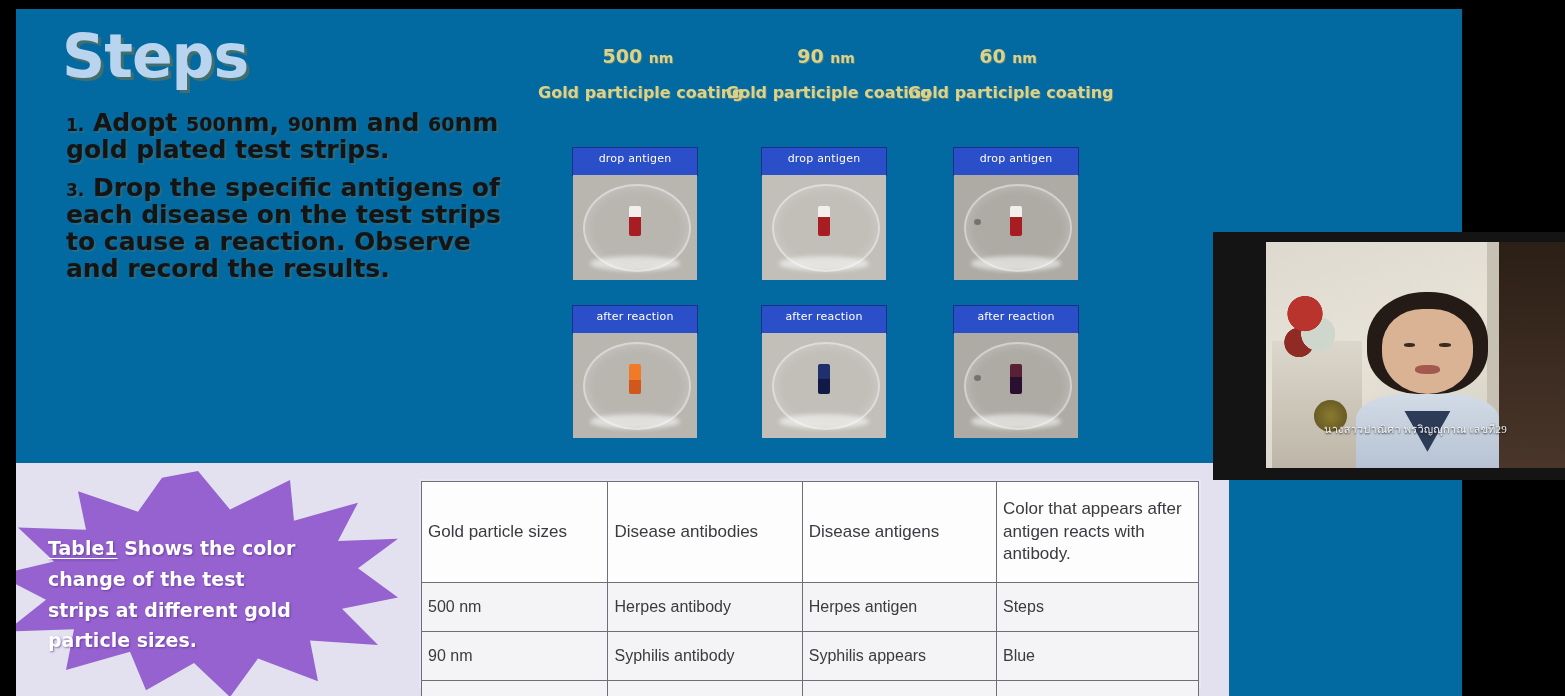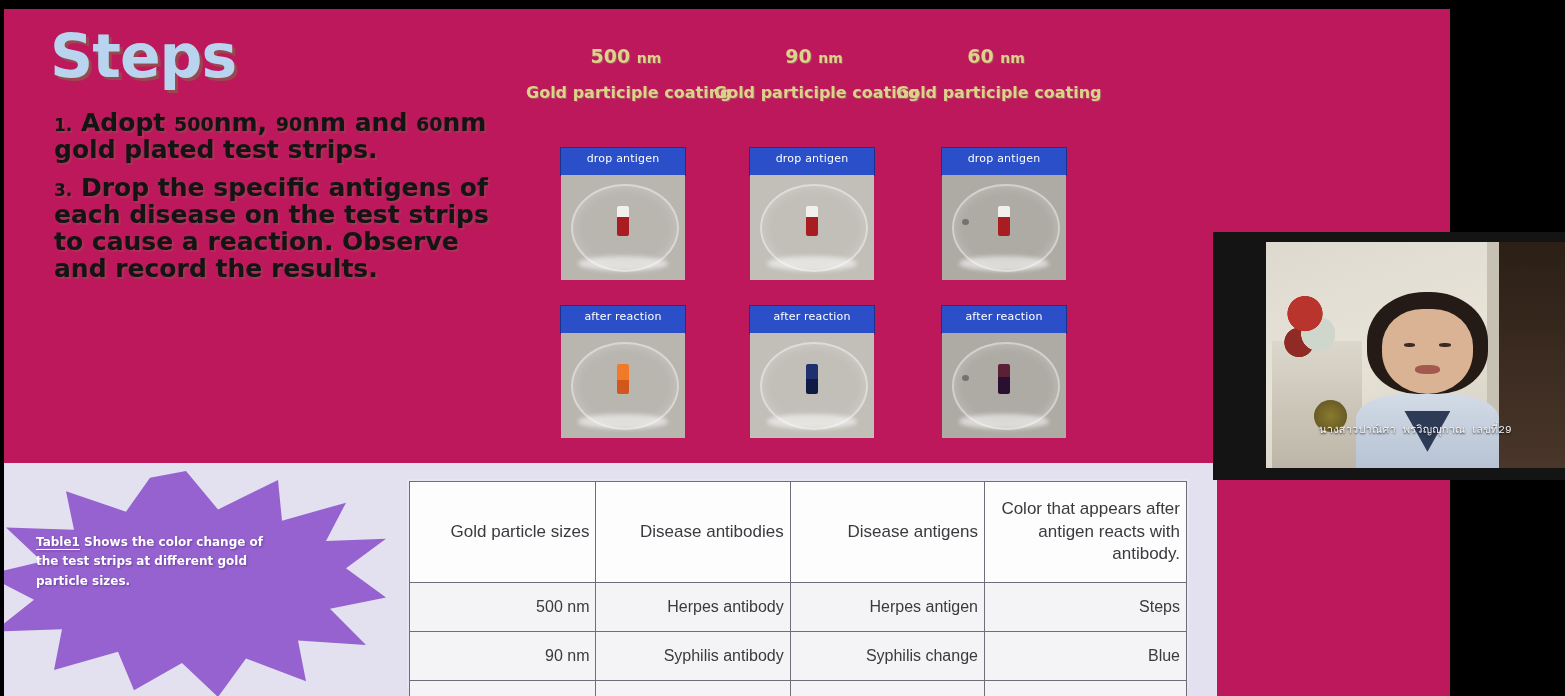--- a/index.html
+++ b/index.html
@@ -1,20 +1,20 @@
 <!DOCTYPE html>
 <html><head>
 <meta charset="utf-8">
 <style>
   html,body{margin:0;padding:0;background:#000;}
   body{width:1565px;height:696px;overflow:hidden;font-family:"Liberation Sans",sans-serif;}
   #root{position:relative;width:1565px;height:696px;background:#000;}
 
   
-  #slide{position:absolute;left:4px;top:9px;width:1446px;height:687px;background:#be185d;overflow:hidden;}
+  #slide{position:absolute;left:16px;top:9px;width:1446px;height:687px;background:#0369a1;overflow:hidden;}
   #slide-lower{position:absolute;left:0;top:454px;width:1213px;height:233px;background:#e3e0f0;}
 
   
   #steps-title{position:absolute;left:46px;top:12px;font-size:60px;font-weight:bold;
     color:#b9d4ef;letter-spacing:-1px;font-family:"DejaVu Sans",sans-serif;
     text-shadow:3px 3px 0 rgba(120,115,70,.55);}
 
   
   #steps-body{position:absolute;left:50px;top:100px;width:450px;color:#141414;
     font-family:"DejaVu Sans",sans-serif;font-weight:bold;}
@@ -53,30 +53,30 @@
   .speck{position:absolute;width:7px;height:6px;border-radius:50%;background:rgba(60,58,55,.5);}
 
   
   #burst{position:absolute;left:-18px;top:462px;width:400px;height:226px;}
   #burst .shape{position:absolute;inset:0;background:#9562cf;
     clip-path:polygon(50% 0%,58% 17%,73% 4%,74% 22%,90% 14%,85% 31%,100% 30%,90% 43%,
       100% 56%,86% 61%,95% 77%,78% 75%,80% 93%,65% 83%,58% 100%,49% 85%,37% 97%,
       33% 80%,17% 88%,19% 70%,2% 71%,12% 57%,0% 46%,14% 40%,5% 25%,22% 26%,20% 9%,
       35% 18%,41% 3%);}
   #burst .txt{position:absolute;left:50px;top:62px;width:250px;color:#fff;
-    font-family:"DejaVu Sans",sans-serif;font-weight:bold;font-size:12px;line-height:1.62;
+    font-family:"DejaVu Sans",sans-serif;font-weight:bold;font-size:19px;line-height:1.62;
     text-shadow:1px 1px 2px rgba(80,40,130,.6);}
   #burst .txt u{text-underline-offset:3px;}
 
   
   #tbl-wrap{position:absolute;left:403px;top:470px;width:782px;height:210px;
     background:#e8e6f2;padding:2px;box-sizing:border-box;}
   table{border-collapse:collapse;width:100%;height:100%;background:#fbfbfb;
     font-family:"Liberation Sans",sans-serif;}
-  th,td{border:1px solid #6e6e78;text-align:right;color:#3a3a3f;
+  th,td{border:1px solid #6e6e78;text-align:left;color:#3a3a3f;
     font-weight:normal;padding:4px 6px;}
   thead th{font-size:17px;line-height:1.32;height:92px;background:#fdfdfd;}
   tbody td{font-size:16px;height:40px;background:#f4f4f6;}
 
   
   #cam{position:absolute;left:1213px;top:232px;width:352px;height:248px;background:#141414;}
   #cam-inner{position:absolute;left:53px;top:10px;right:0;bottom:12px;overflow:hidden;
     background:linear-gradient(160deg,#ded9cf 0%,#e8e3d7 45%,#cfc9bd 100%);}
   #wall-r{position:absolute;right:0;top:0;width:22%;height:100%;
     background:linear-gradient(180deg,#2b1f16,#4a362a);}
@@ -96,21 +96,21 @@
     background:#d9b393;}
   #eye-l,#eye-r{position:absolute;top:40%;width:13%;height:5%;border-radius:40%;background:#3a2a22;}
   #eye-l{left:24%;} #eye-r{right:24%;}
   #mouth{position:absolute;left:36%;top:66%;width:28%;height:11%;border-radius:40%;background:#a4594f;}
   #shirt{position:absolute;left:0;bottom:0;width:100%;height:42%;border-radius:34% 34% 0 0;
     background:linear-gradient(180deg,#d2dbe6,#b7c3d4);}
   #collar{position:absolute;left:34%;bottom:22%;width:32%;height:55%;
     background:#2d3b57;clip-path:polygon(50% 100%,0 0,100% 0);}
   #cam-caption{position:absolute;left:0;right:0;bottom:30px;text-align:center;
     color:#f2f2f2;font-size:11px;letter-spacing:.2px;
-    font-family:Liberation Mono, monospace;text-shadow:0 1px 2px rgba(0,0,0,.8);}
+    font-family:Liberation Serif, serif;text-shadow:0 1px 2px rgba(0,0,0,.8);}
 </style>
 </head>
 <body>
 
 <div id="root">
 
   <div id="slide">
     <div id="slide-lower"></div>
 
     <div id="steps-title">Steps</div>
@@ -195,21 +195,21 @@
         <tbody>
           <tr>
             <td>500 nm</td>
             <td>Herpes antibody</td>
             <td>Herpes antigen</td>
             <td>Steps</td>
           </tr>
           <tr>
             <td>90 nm</td>
             <td>Syphilis antibody</td>
-            <td>Syphilis change</td>
+            <td>Syphilis appears</td>
             <td>Blue</td>
           </tr>
           <tr>
             <td>60 nm</td>
             <td>HIV antibody</td>
             <td>HIV antigen</td>
             <td>Purple</td>
           </tr>
         </tbody>
       </table>

